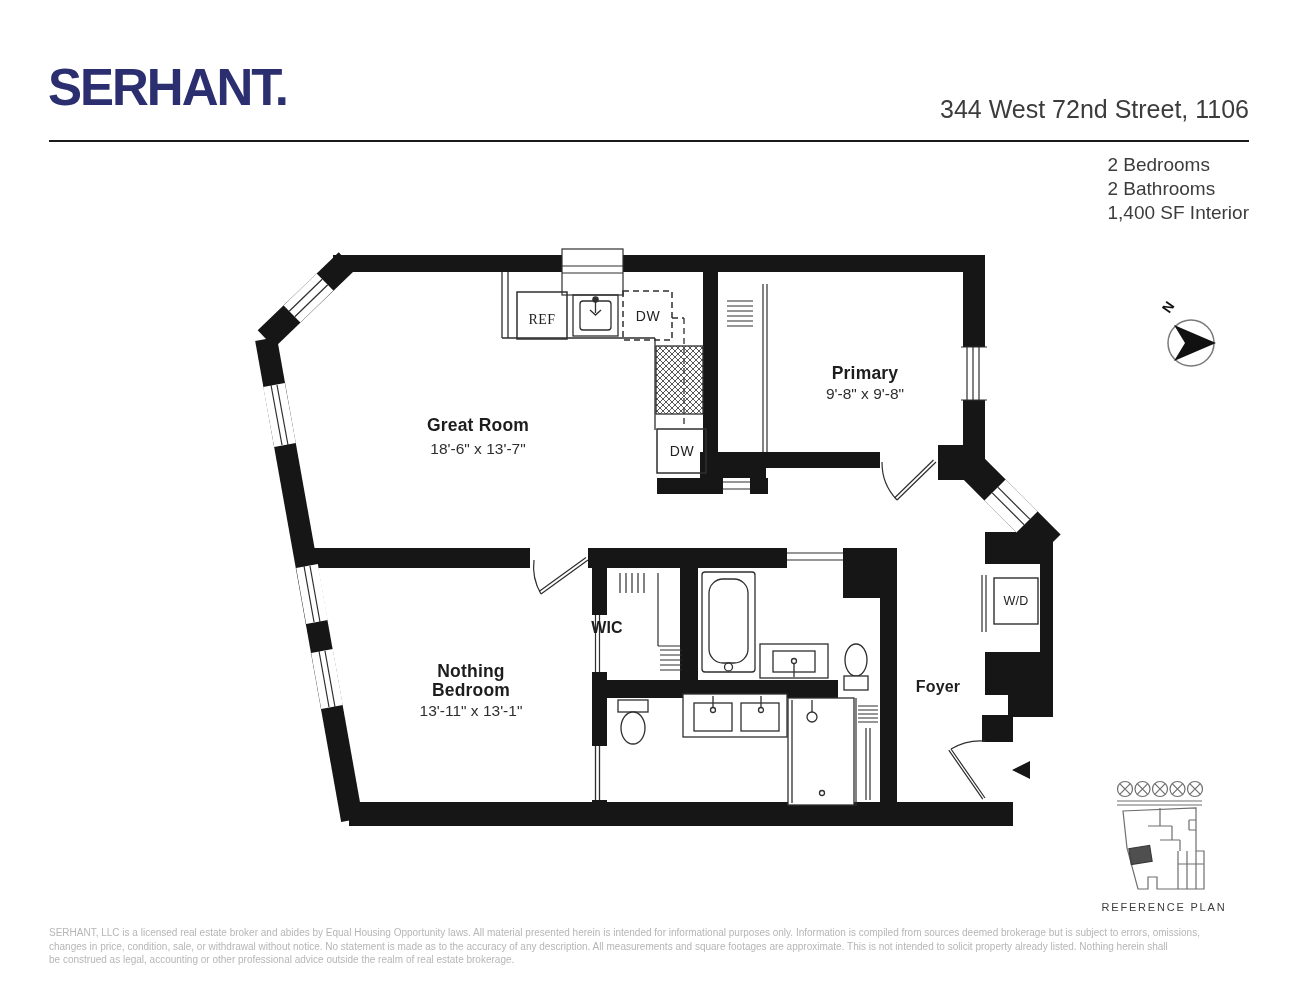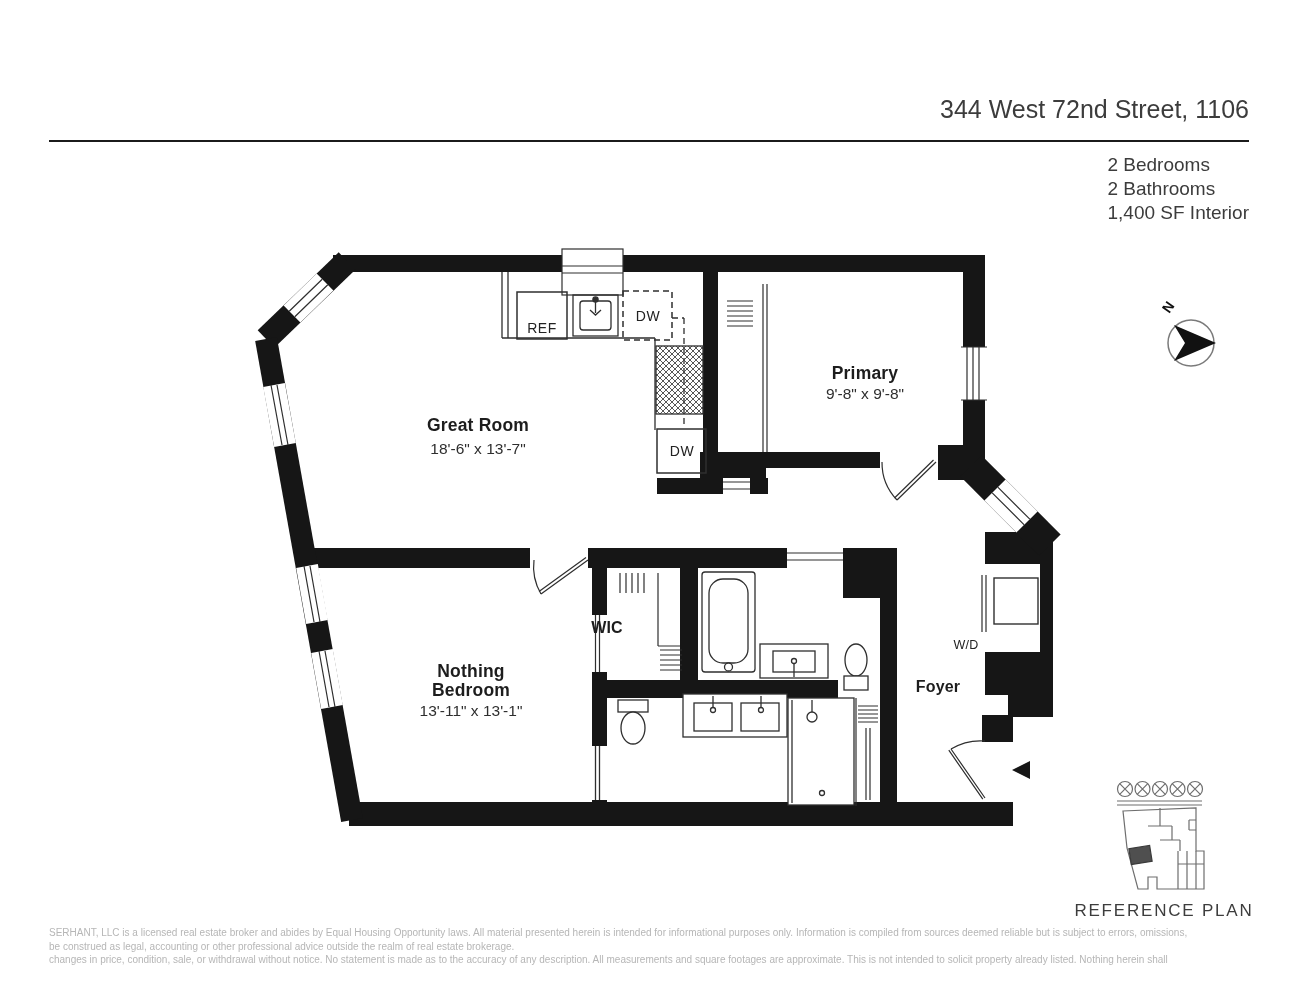--- a/index.html
+++ b/index.html
@@ -22,30 +22,31 @@
   .room-label.wrap { white-space:normal; width:110px; }
   .room-dims { position:absolute; transform:translate(-50%,-50%); font-size:15.5px;
                color:#2e2e2e; white-space:nowrap; }
   .small-label { position:absolute; transform:translate(-50%,-50%); font-size:14px;
                  color:#222; letter-spacing:.5px; white-space:nowrap; }
   .tiny-label { position:absolute; transform:translate(-50%,-50%); font-size:12.5px;
                 color:#222; letter-spacing:.3px; white-space:nowrap; }
   .compass-n { position:absolute; left:1168px; top:307px; transform:translate(-50%,-50%) rotate(-55deg);
                font-size:14px; font-weight:600; color:#111; }
   .ref-caption { position:absolute; left:1164px; top:901px; transform:translateX(-50%);
-                 font-size:17px; letter-spacing:1.8px; color:#3d3d3d; white-space:nowrap;text-align:right; }
+                 font-size:11px; letter-spacing:1.8px; color:#3d3d3d; white-space:nowrap;text-align:right; }
 
   .disclaimer { position:absolute; left:49px; top:926px; width:1202px; font-size:10px;
                 line-height:13.5px; color:#b6b6b6; }
 </style>
 </head>
 <body>
 
 <div class="page">
 
+  <div class="logo">SERHANT.</div>
   <div class="address">344 West 72nd Street, 1106</div>
   <div class="rule"></div>
   <div class="stats">
     <div>2 Bedrooms</div>
     <div>2 Bathrooms</div>
     <div>1,400 SF Interior</div>
   </div>
 
   <svg class="plan-svg" width="1294" height="1000" viewBox="0 0 1294 1000">
     <defs>
@@ -221,28 +222,28 @@
 
   <div class="room-label" style="left:865px; top:373px;">Primary</div>
   <div class="room-dims" style="left:865px; top:394px;">9'-8" x 9'-8"</div>
 
   <div class="room-label wrap" style="left:471px; top:681px;">Nothing Bedroom</div>
   <div class="room-dims" style="left:471px; top:711px;">13'-11" x 13'-1"</div>
 
   <div class="room-label" style="left:607px; top:627px; font-size:16px;">WIC</div>
   <div class="room-label" style="left:938px; top:686px; font-size:16px;">Foyer</div>
 
-  <div class="small-label" style="left:542px; top:328px;">REF</div>
+  <div class="small-label" style="left:542px; top:320px;font-family:Liberation Serif, serif;">REF</div>
   <div class="small-label" style="left:648px; top:316px;">DW</div>
   <div class="small-label" style="left:682px; top:451px;">DW</div>
-  <div class="tiny-label" style="left:966px; top:601px;margin-top:44px;">W/D</div>
+  <div class="tiny-label" style="left:1016px; top:601px;">W/D</div>
 
   <div class="compass-n">N</div>
 
   <div class="ref-caption">REFERENCE PLAN</div>
 
   <div class="disclaimer">
-    <div>SERHANT, LLC is a licensed real estate broker and abides by Equal Housing Opportunity laws. All material presented herein is intended for informational purposes only. Information is compiled from sources deemed reliable but is subject to errors, omissions,</div>
+    <div>SERHANT, LLC is a licensed real estate broker and abides by Equal Housing Opportunity laws. All material presented herein is intended for informational purposes only. Information is compiled from sources deemed brokerage but is subject to errors, omissions,</div>
+    <div>changes in price, condition, sale, or withdrawal without notice. No statement is made as to the accuracy of any description. All measurements and square footages are approximate. This is not intended to solicit property already listed. Nothing herein shall</div>
     <div>be construed as legal, accounting or other professional advice outside the realm of real estate brokerage.</div>
-    <div>changes in price, condition, sale, or withdrawal without notice. No statement is made as to the accuracy of any description. All measurements and square footages are approximate. This is not intended to solicit property already listed. Nothing herein shall</div>
   </div>
 
 </div>
 
 </body></html>

